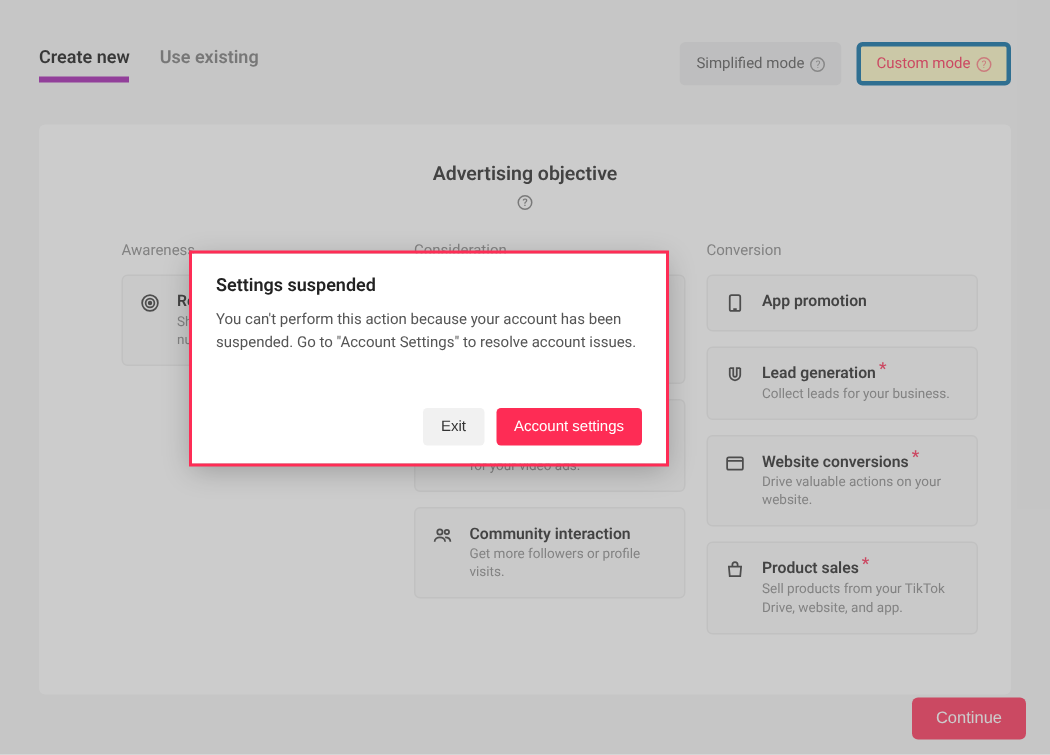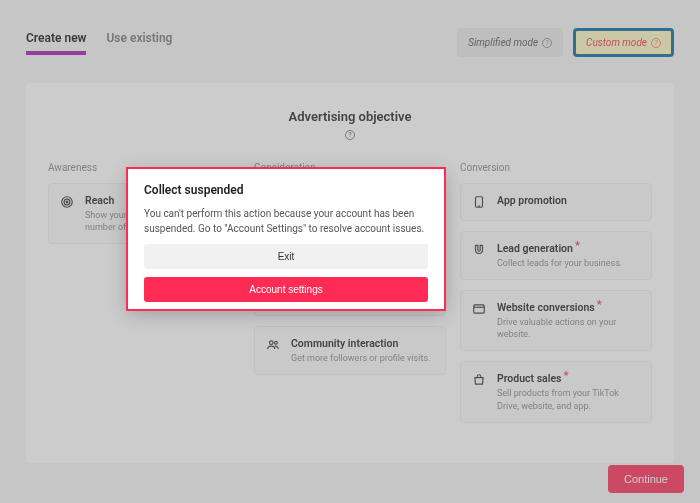--- a/index.html
+++ b/index.html
@@ -49,21 +49,20 @@
     }
 
     .mode-btn {
       font-size: 10px;
       padding: 6px 10px;
       border-radius: 4px;
       display: flex;
       align-items: center;
       gap: 4px;
       cursor: pointer;
-      font-style: italic;
     }
 
     .mode-simplified {
       background: #e9e9ea;
       color: #555;
       border: 1px solid transparent;
     }
 
     .mode-custom {
       background: #fef9c3;
@@ -97,20 +96,21 @@
       display: flex;
       align-items: center;
       gap: 6px;
       flex-direction: column;
     }
 
     .columns {
       display: grid;
       grid-template-columns: 1fr 1fr 1fr;
       gap: 14px;
+      margin-left: 33px;
     }
 
     .col-header {
       font-size: 10px;
       color: #888;
       margin-bottom: 10px;
     }
 
     .card {
       background: #fafafa;
@@ -215,21 +215,20 @@
       color: #555;
       line-height: 1.45;
       flex: 1;
     }
 
     .modal-actions {
       display: flex;
       justify-content: flex-end;
       gap: 8px;
       margin-top: 8px;
-      flex-direction: column;
     }
 
     .btn-exit {
       background: #f1f1f1;
       color: #333;
       border: none;
       font-size: 10px;
       padding: 7px 12px;
       border-radius: 3px;
       cursor: pointer;
@@ -400,20 +399,20 @@
 </div>
 
 <div class="footer">
   <button class="continue-btn">Continue</button>
 </div>
 
 <div class="overlay"></div>
 
 <div class="modal-wrap">
   <div class="modal">
-    <div class="modal-title">Collect suspended</div>
+    <div class="modal-title">Settings suspended</div>
     <div class="modal-body">You can't perform this action because your account has been suspended. Go to "Account Settings" to resolve account issues.</div>
     <div class="modal-actions">
       <button class="btn-exit">Exit</button>
       <button class="btn-primary">Account settings</button>
     </div>
   </div>
 </div>
 
 </body></html>

